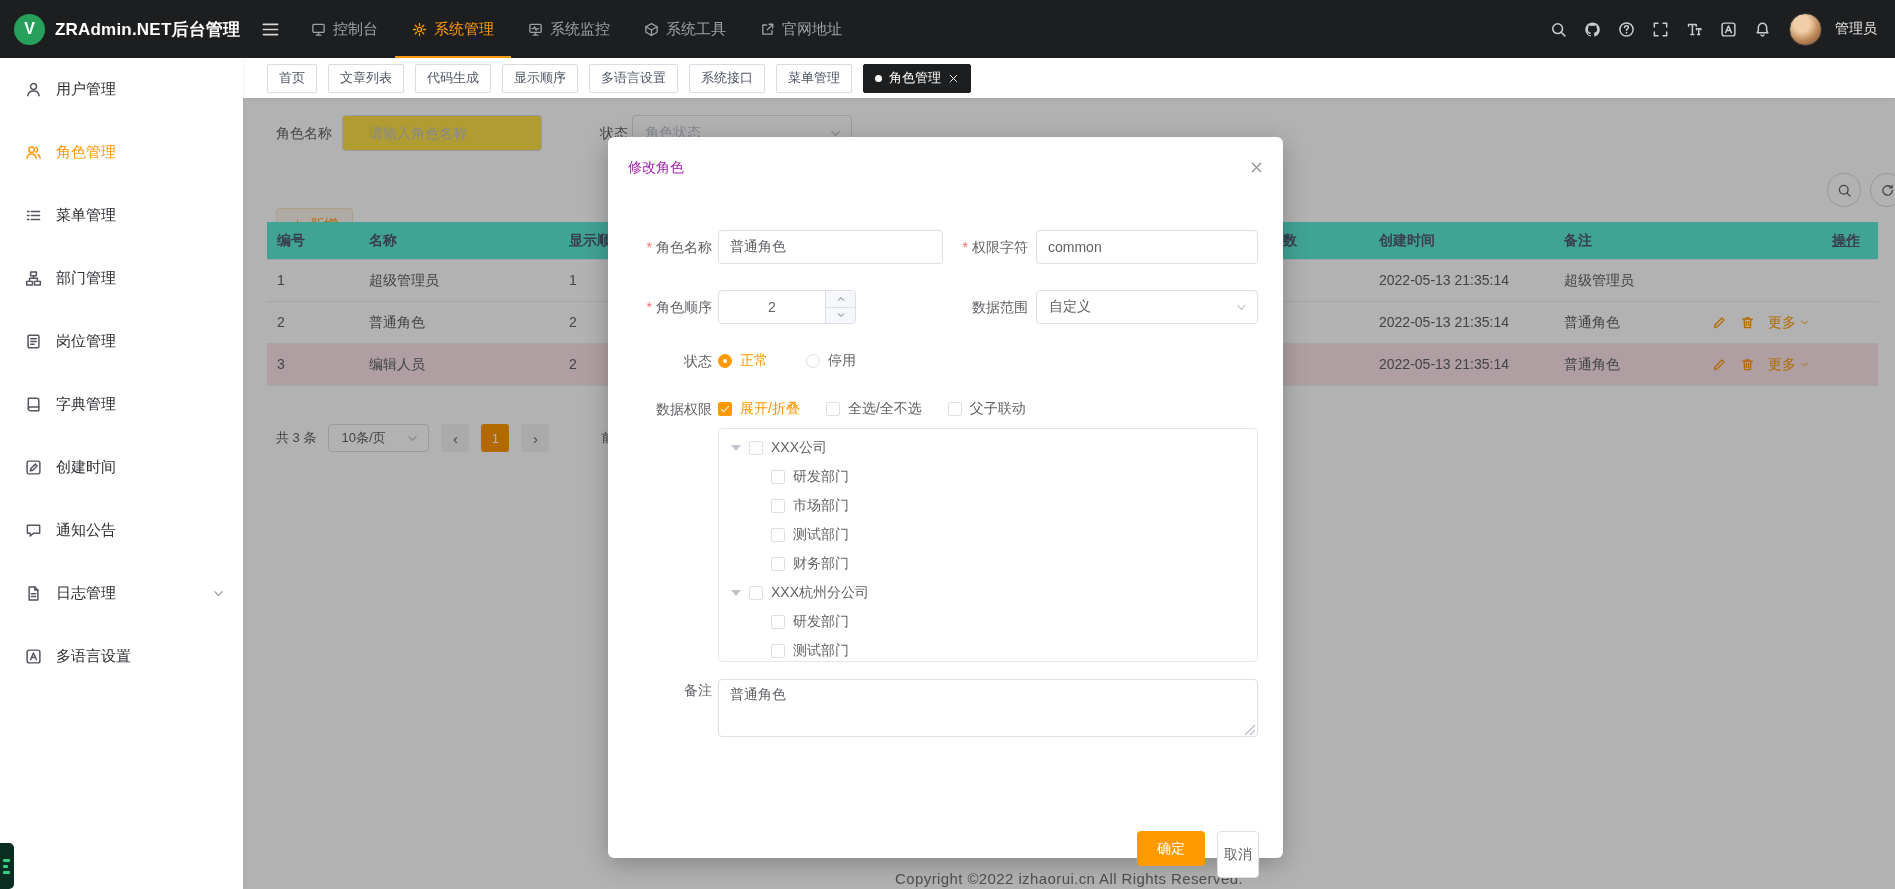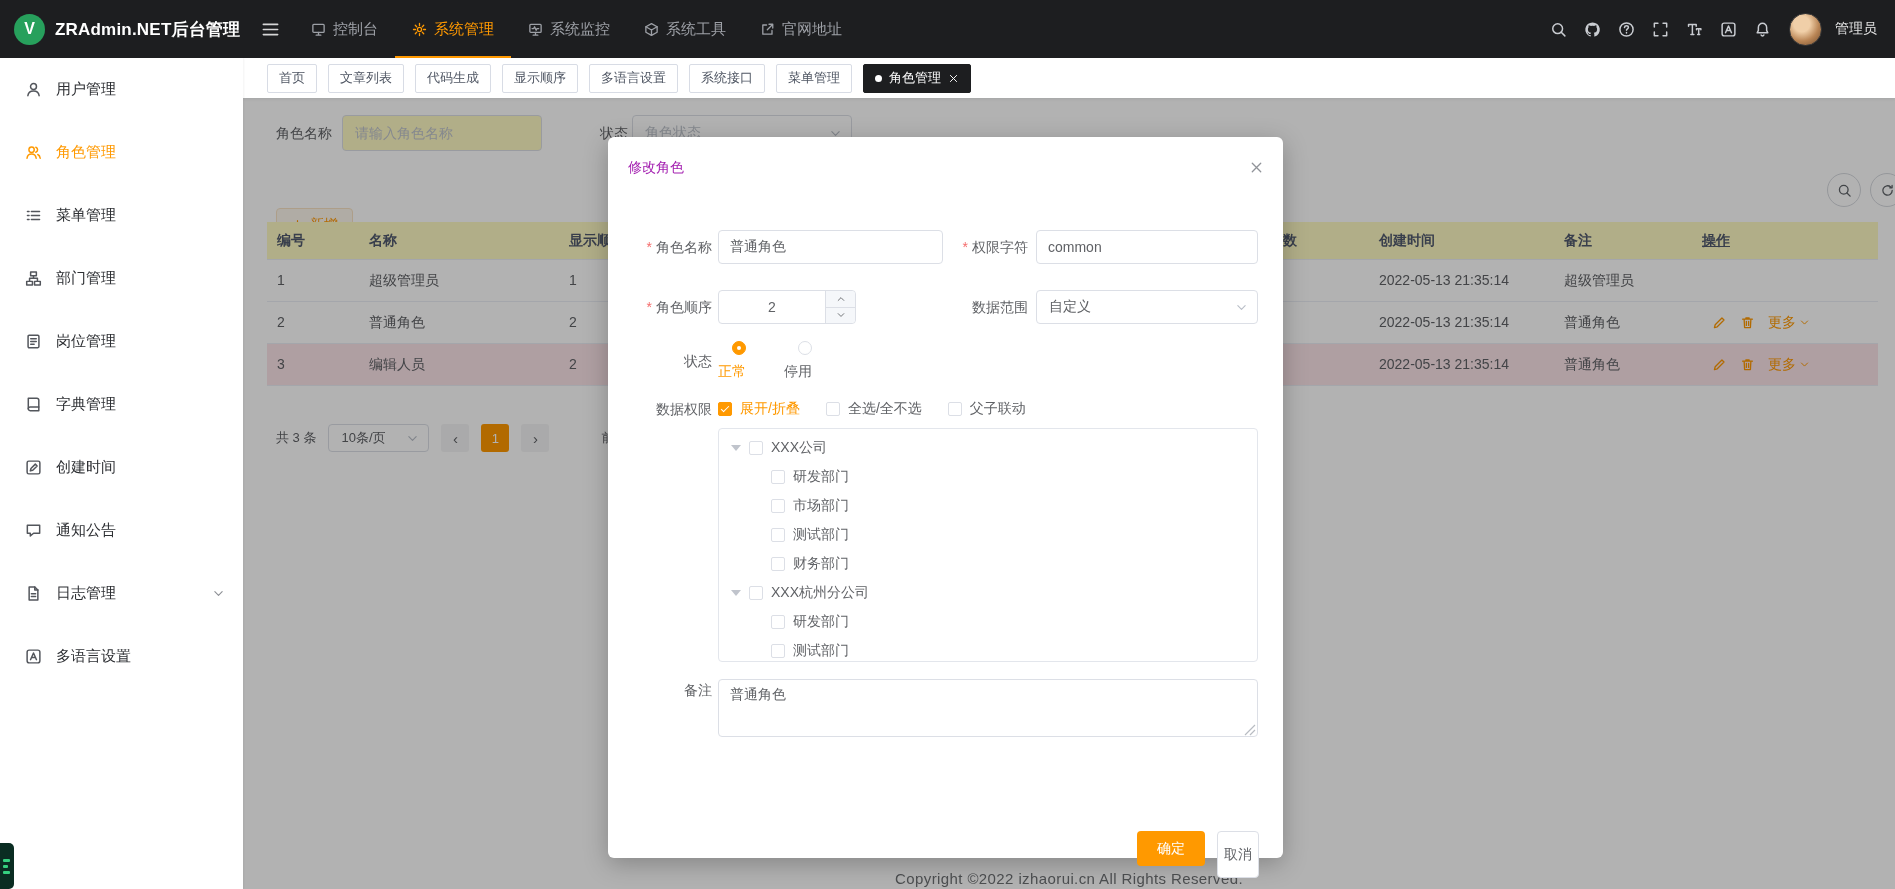--- a/index.html
+++ b/index.html
@@ -48,21 +48,21 @@
   .tab.active{background:#1d1e20;border-color:#1d1e20;color:#fff;}
   .tab-dot{width:7px;height:7px;border-radius:50%;background:#fff;}
   .tab-close{display:flex;cursor:pointer;}
   .tab-close svg{width:11px;height:11px;}
 
   
   .content{position:absolute;left:243px;top:98px;right:0;bottom:0;background:#fff;overflow:hidden;z-index:10;}
   .f-label{position:absolute;font-size:14px;color:#606266;}
   .lbl1{left:33px;top:27px;} .lbl2{left:357px;top:27px;}
   .text-input{position:absolute;height:36px;border:1px solid #dcdfe6;border-radius:4px;font-size:14px;color:#606266;
-              padding:0 12px;outline:none;background:#fef9c3;font-family:inherit;}
+              padding:0 26px;outline:none;background:#fde047;font-family:inherit;}
   .text-input::placeholder{color:#bfc4cc;}
   .filter-name{left:99px;top:17px;width:200px;}
   .select{border:1px solid #dcdfe6;border-radius:4px;background:#fff;display:flex;align-items:center;
           padding:0 28px 0 12px;position:relative;font-size:14px;color:#606266;cursor:pointer;}
   .filter-status{position:absolute;left:389px;top:17px;width:220px;height:36px;}
   .sel-caret{position:absolute;right:9px;color:#b9bec7;display:flex;}
   .sel-caret svg{width:13px;height:13px;}
   .placeholder{color:#bfc4cc;}
   .btn{display:inline-flex;align-items:center;justify-content:center;gap:6px;border-radius:4px;font-size:14px;
        cursor:pointer;border:1px solid transparent;font-family:inherit;margin-top:30px;}
@@ -72,23 +72,23 @@
   .btn-search{position:absolute;left:648px;top:17px;height:36px;padding:0 15px;}
   .btn-reset{position:absolute;left:732px;top:17px;height:36px;padding:0 15px;}
   .btn-add{position:absolute;left:33px;top:80px;height:33px;padding:0 14px;background:#fdf6ec;border-color:#f8e3c5;color:var(--accent);}
   .circle-btn{position:absolute;top:75px;width:34px;height:34px;border-radius:50%;border:1px solid #d6d9de;
               display:flex;align-items:center;justify-content:center;color:#5f6368;background:#fff;cursor:pointer;}
   .circle-btn .ico svg{width:15px;height:15px;}
   .cb1{left:1584px;} .cb2{left:1627px;}
 
   
   .table{position:absolute;left:24px;top:124px;width:1611px;font-size:14px;}
-  .thead{display:flex;background:#fef9c3;border-bottom:1px solid #ebeef5;}
+  .thead{display:flex;background:#5eead4;border-bottom:1px solid #ebeef5;}
   .th{height:37px;line-height:37px;padding-left:10px;color:#515a6e;font-weight:700;overflow:hidden;white-space:nowrap;}
-  .t-center{text-align:left;padding-left:0;text-decoration:underline;}
+  .t-center{text-align:right;padding-left:0;text-decoration:underline;}
   .trow{display:flex;border-bottom:1px solid #ebeef5;background:#fff;}
   .trow.hl{background:var(--hl);}
   .td{height:41px;line-height:41px;padding-left:10px;color:#606266;overflow:hidden;white-space:nowrap;}
   .td.actions{display:flex;align-items:center;gap:13px;line-height:normal;}
   .act{color:var(--accent);display:inline-flex;align-items:center;gap:3px;cursor:pointer;font-size:14px;}
   .act .ico svg{width:15px;height:15px;}
   .more .ico svg{width:11px;height:11px;}
 
   
   .pagination{position:absolute;left:33px;top:326px;display:flex;align-items:center;gap:12px;font-size:13px;color:#606266;}
@@ -118,21 +118,21 @@
   .i1{left:110px;top:93px;width:225px;} .i2{left:428px;top:93px;width:222px;}
   .num-input{position:absolute;left:110px;top:153px;width:138px;height:34px;border:1px solid #dcdfe6;border-radius:4px;background:#fff;}
   .num-val{position:absolute;left:0;right:30px;text-align:center;line-height:32px;font-size:14px;color:#606266;}
   .steppers{position:absolute;right:0;top:0;bottom:0;width:30px;border-left:1px solid #dcdfe6;display:flex;
             flex-direction:column;border-radius:0 4px 4px 0;overflow:hidden;}
   .step{flex:1;background:#f5f7fa;display:flex;align-items:center;justify-content:center;color:#606266;cursor:pointer;}
   .step.up{border-bottom:1px solid #dcdfe6;}
   .step .ico svg{width:10px;height:10px;}
   .dscope{position:absolute;left:428px;top:153px;width:222px;height:34px;}
   .radios{position:absolute;left:110px;top:207px;height:34px;display:flex;gap:38px;align-items:center;}
-  .radio{display:flex;align-items:flex-end;gap:8px;cursor:pointer;flex-direction:column;}
+  .radio{display:flex;align-items:center;gap:8px;cursor:pointer;}
   .radio-dot{width:14px;height:14px;border-radius:50%;border:1px solid #dcdfe6;background:#fff;position:relative;flex:none;}
   .radio-dot.checked{border-color:var(--accent);background:var(--accent);}
   .radio-dot.checked::after{content:'';position:absolute;left:4px;top:4px;width:4px;height:4px;border-radius:50%;background:#fff;}
   .radio-lbl{font-size:14px;color:#606266;} .radio-lbl.on{color:var(--accent);}
   .cbs{position:absolute;left:110px;top:255px;height:34px;display:flex;gap:26px;align-items:center;}
   .cb-item{display:flex;align-items:center;gap:8px;cursor:pointer;}
   .cb{width:14px;height:14px;border:1px solid #dcdfe6;border-radius:2px;background:#fff;position:relative;flex:none;}
   .cb.checked{background:var(--accent);border-color:var(--accent);}
   .cb.checked::after{content:'';position:absolute;left:4px;top:1px;width:3px;height:7px;border-right:1.5px solid #fff;
                      border-bottom:1.5px solid #fff;transform:rotate(45deg);}

